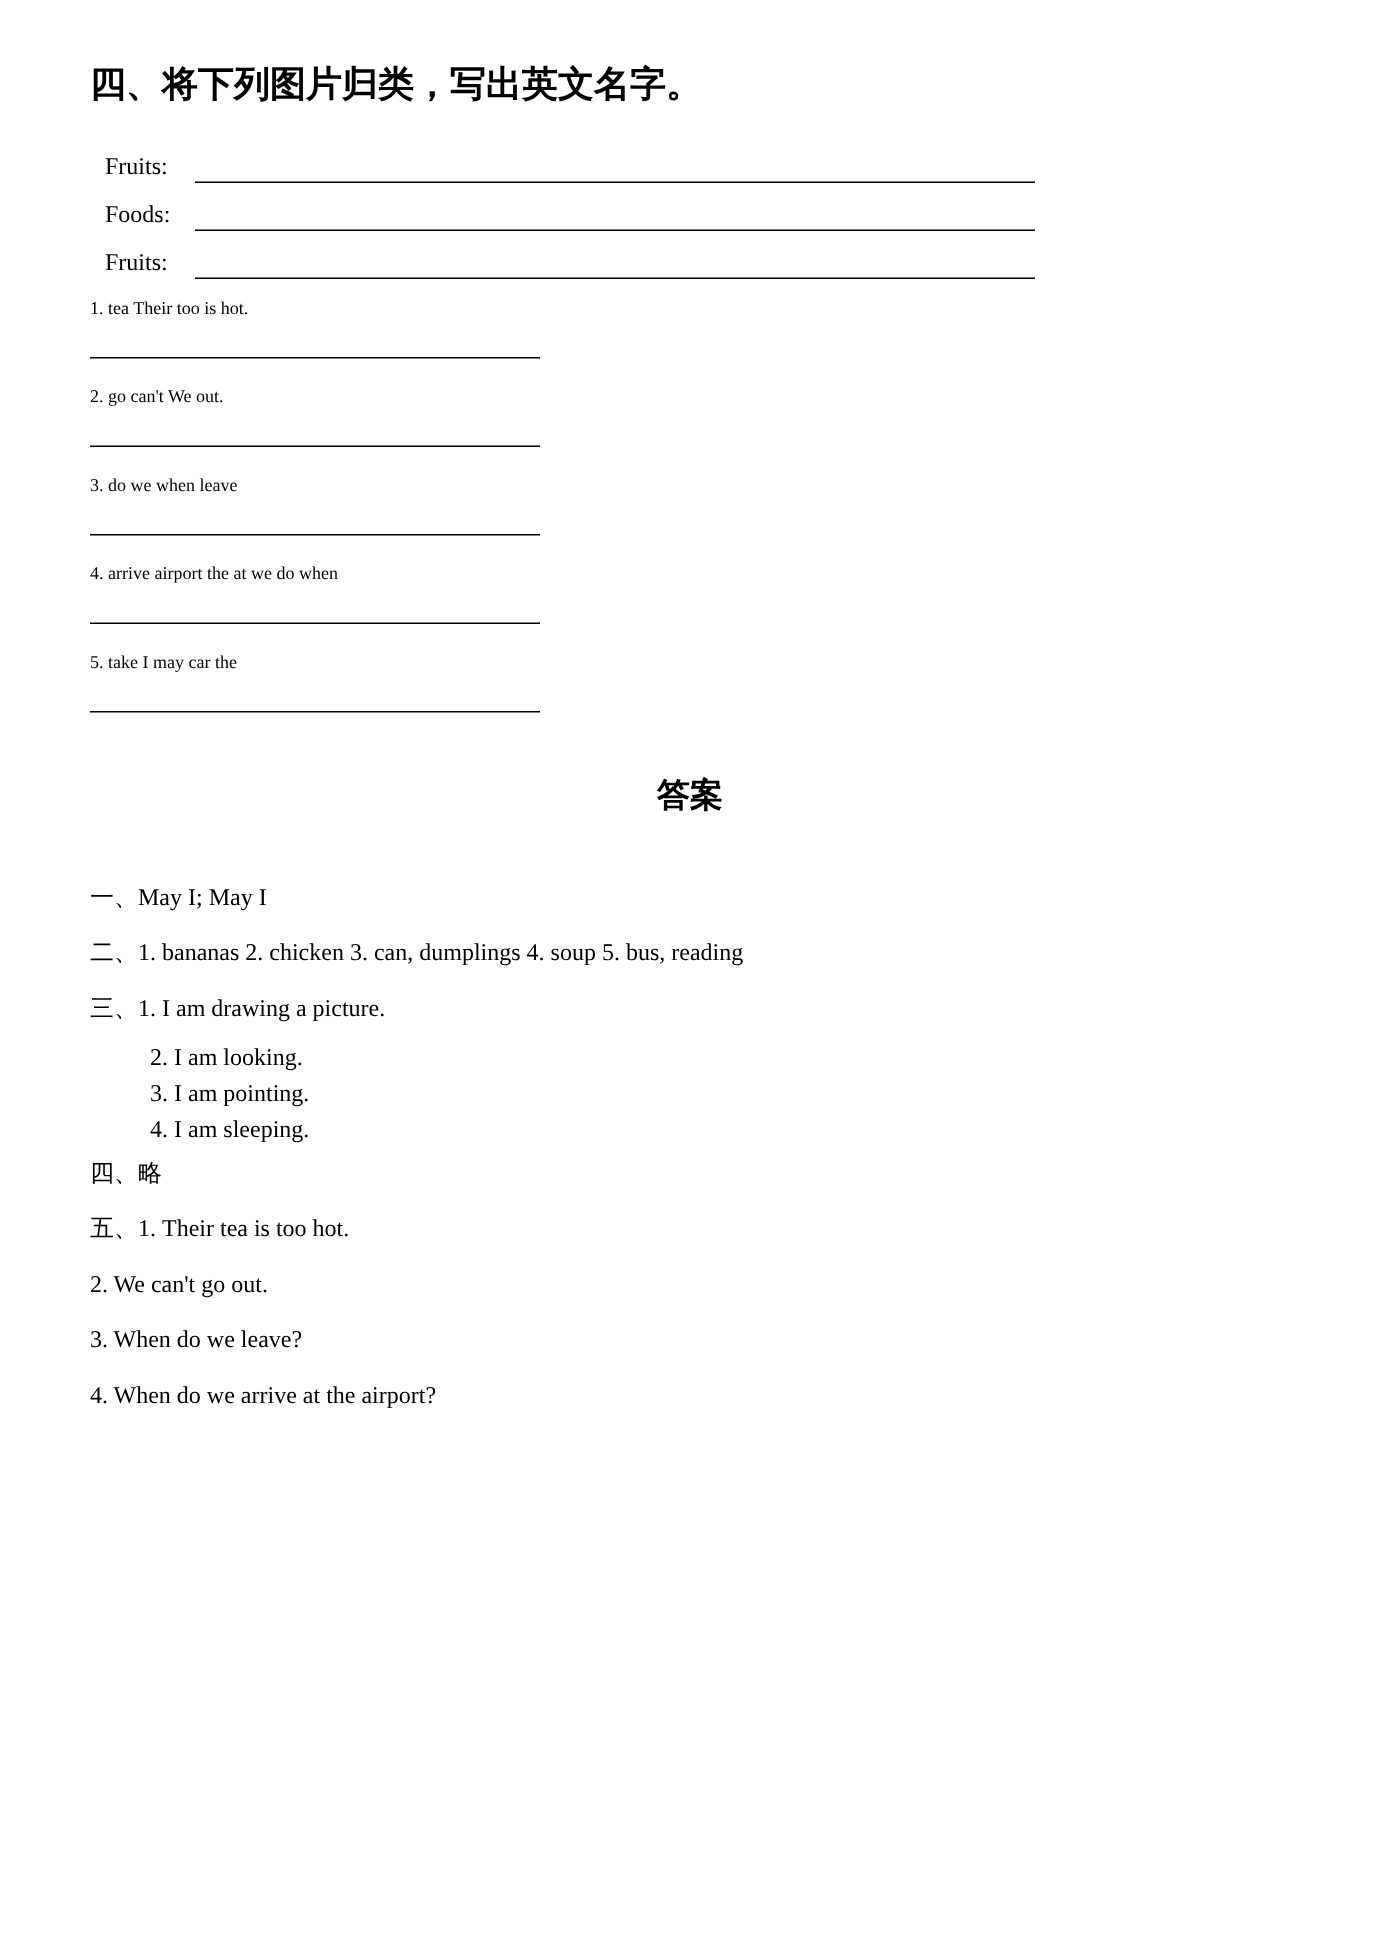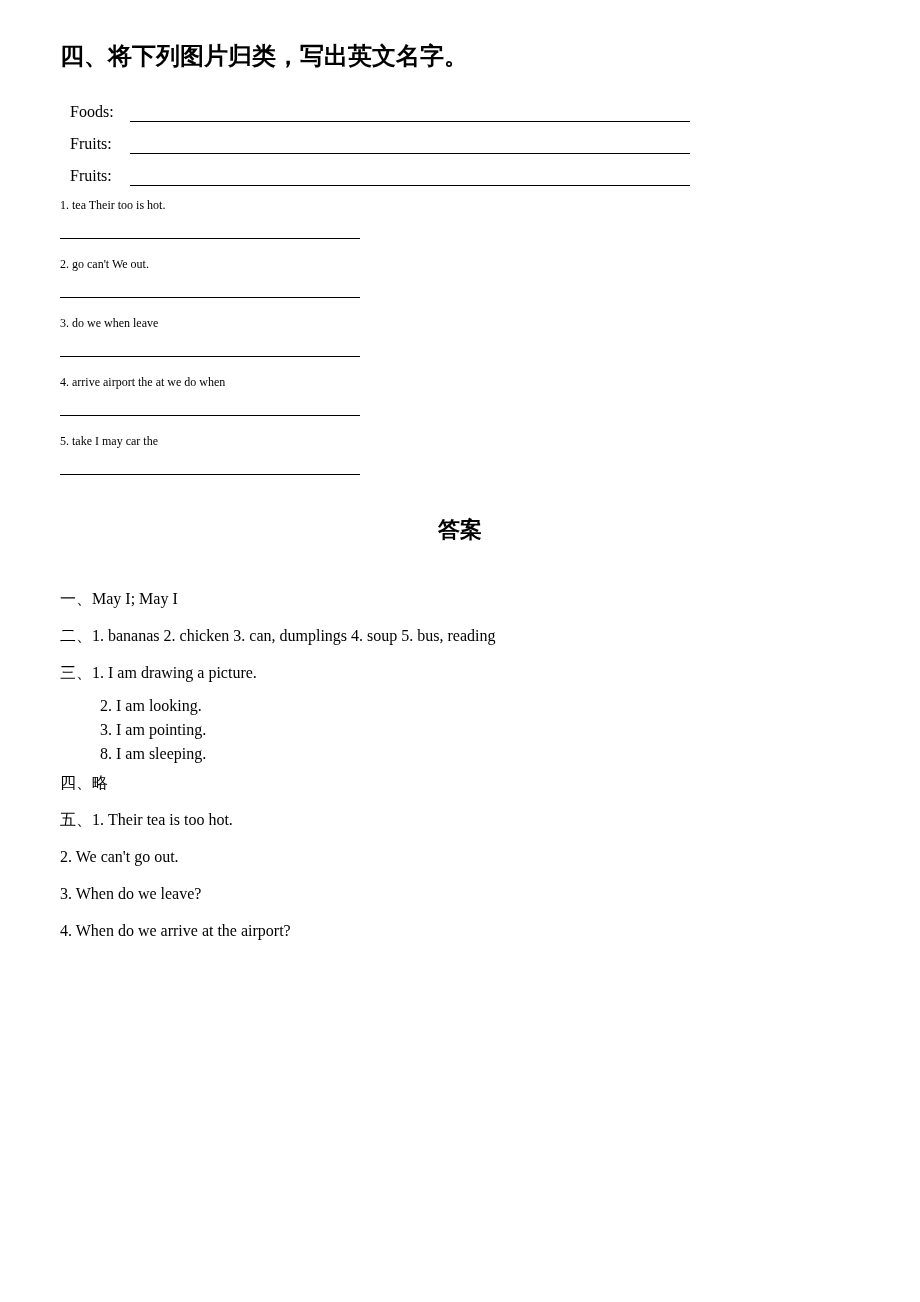--- a/index.html
+++ b/index.html
@@ -96,25 +96,25 @@
     }
   </style>
 </head>
 <body>
 
 <div class="section-four">
   <div class="section-title">四、将下列图片归类，写出英文名字。</div>
 
   <div class="fill-line-group">
     <div class="fill-line-row">
-      <span class="fill-label">Foods:</span>
+      <span class="fill-label">Fruits:</span>
       <div class="fill-underline"></div>
     </div>
     <div class="fill-line-row">
-      <span class="fill-label">Fruits:</span>
+      <span class="fill-label">Foods:</span>
       <div class="fill-underline"></div>
     </div>
     <div class="fill-line-row">
       <span class="fill-label">Fruits:</span>
       <div class="fill-underline"></div>
     </div>
   </div>
 </div>
 
 <div class="section-five">
@@ -151,21 +151,21 @@
 <div class="answer-section">
   <div class="answer-title">答案</div>
 
   <div class="answer-item">一、May I; May I</div>
   <div class="answer-item">二、1. bananas    2. chicken    3. can, dumplings    4. soup    5. bus, reading</div>
 
   <div class="answer-item">三、1. I am drawing a picture.</div>
   <div class="answer-sub"></div>
   <div class="answer-sub">2. I am looking.</div>
   <div class="answer-sub">3. I am pointing.</div>
-  <div class="answer-sub">8. I am sleeping.</div>
+  <div class="answer-sub">4. I am sleeping.</div>
 
   <div class="answer-item">四、略</div>
 
   <div class="answer-item">五、1. Their tea is too hot.</div>
   <div class="answer-item">2. We can't go out.</div>
   <div class="answer-item">3. When do we leave?</div>
   <div class="answer-item">4. When do we arrive at the airport?</div>
 </div>
 
 </body></html>

